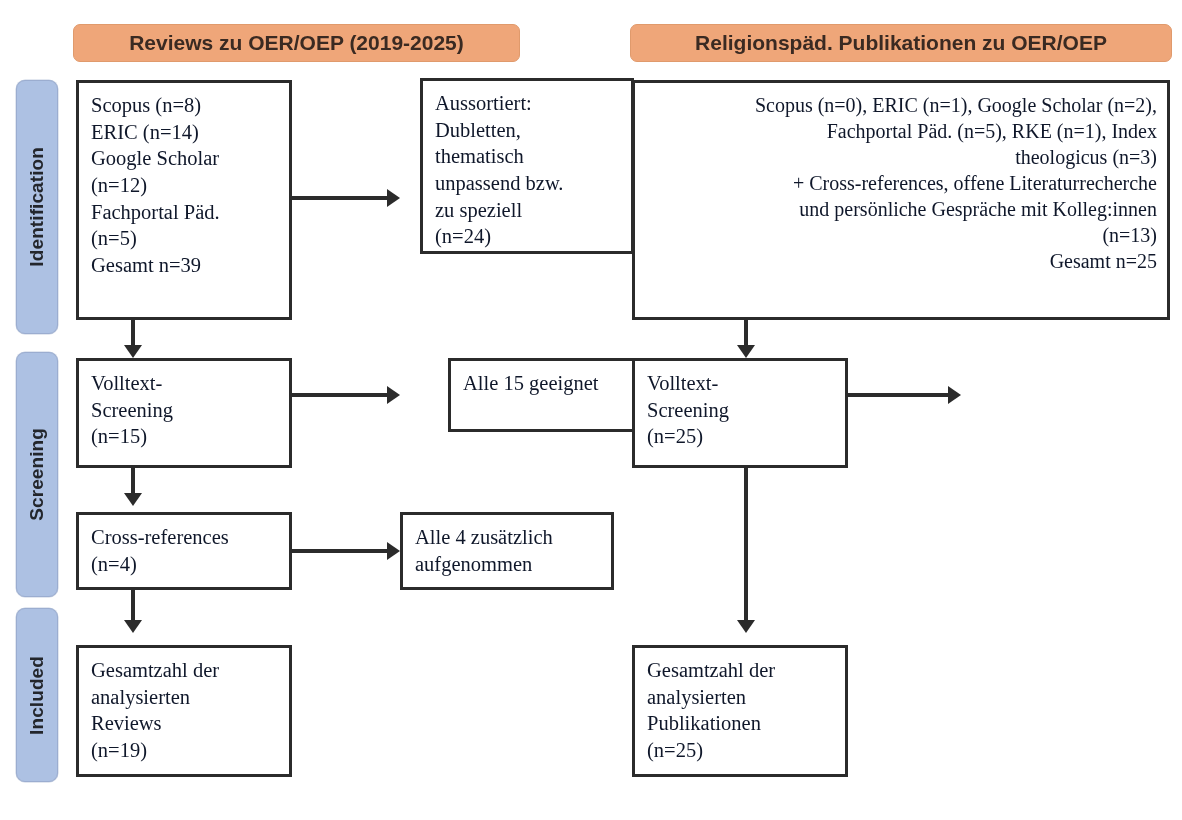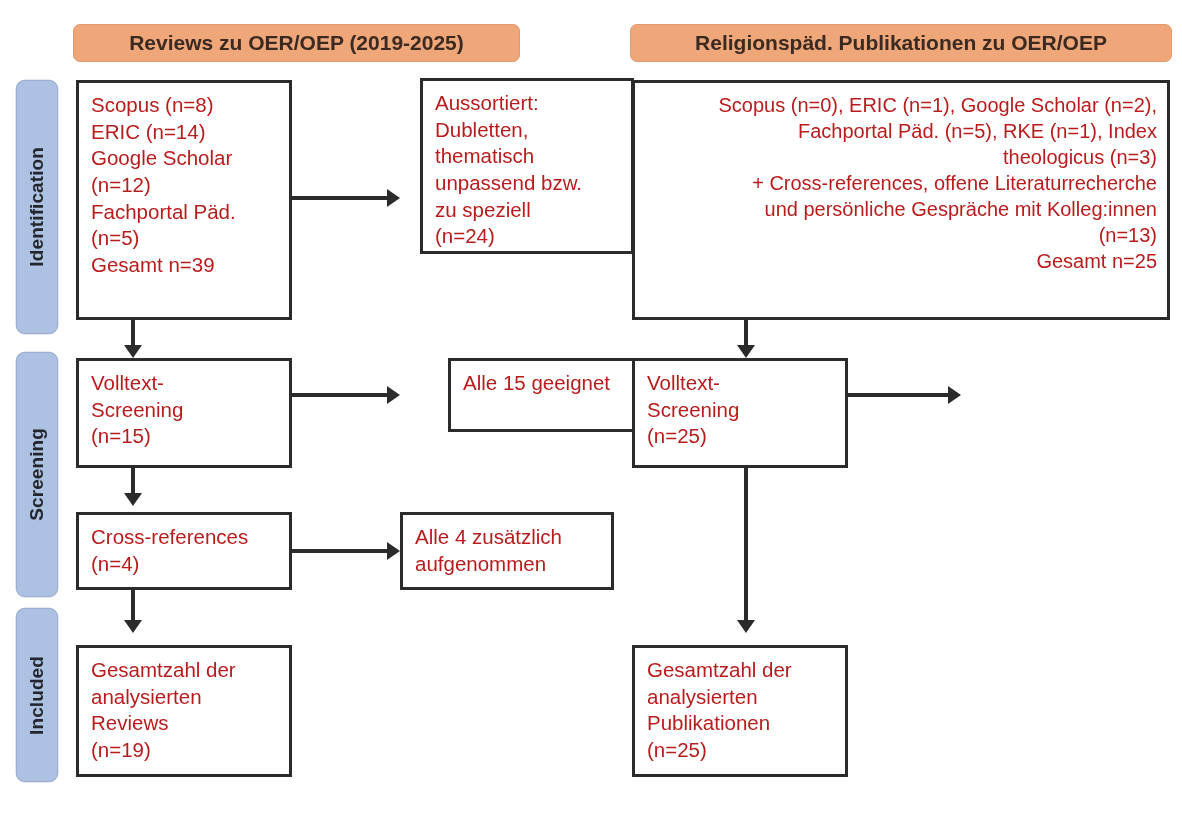--- a/index.html
+++ b/index.html
@@ -61,23 +61,24 @@
   .node {
     position: absolute;
     background: #ffffff;
     border: 3px solid #2b2b2b;
     box-sizing: border-box;
     padding: 9px 10px 6px 12px;
   }
   .node .node-text {
     font-size: 20.5px;
     line-height: 1.30;
-    color: #b91c1c;
+    color: #0f172a;
     white-space: pre-line;
     display: block;
+    font-family: Liberation Serif, serif;
   }
   .node.wide .node-text {
     font-size: 20px;
     line-height: 1.30;
   }
 
   
   .conn {
     position: absolute;
     background: #2b2b2b;

